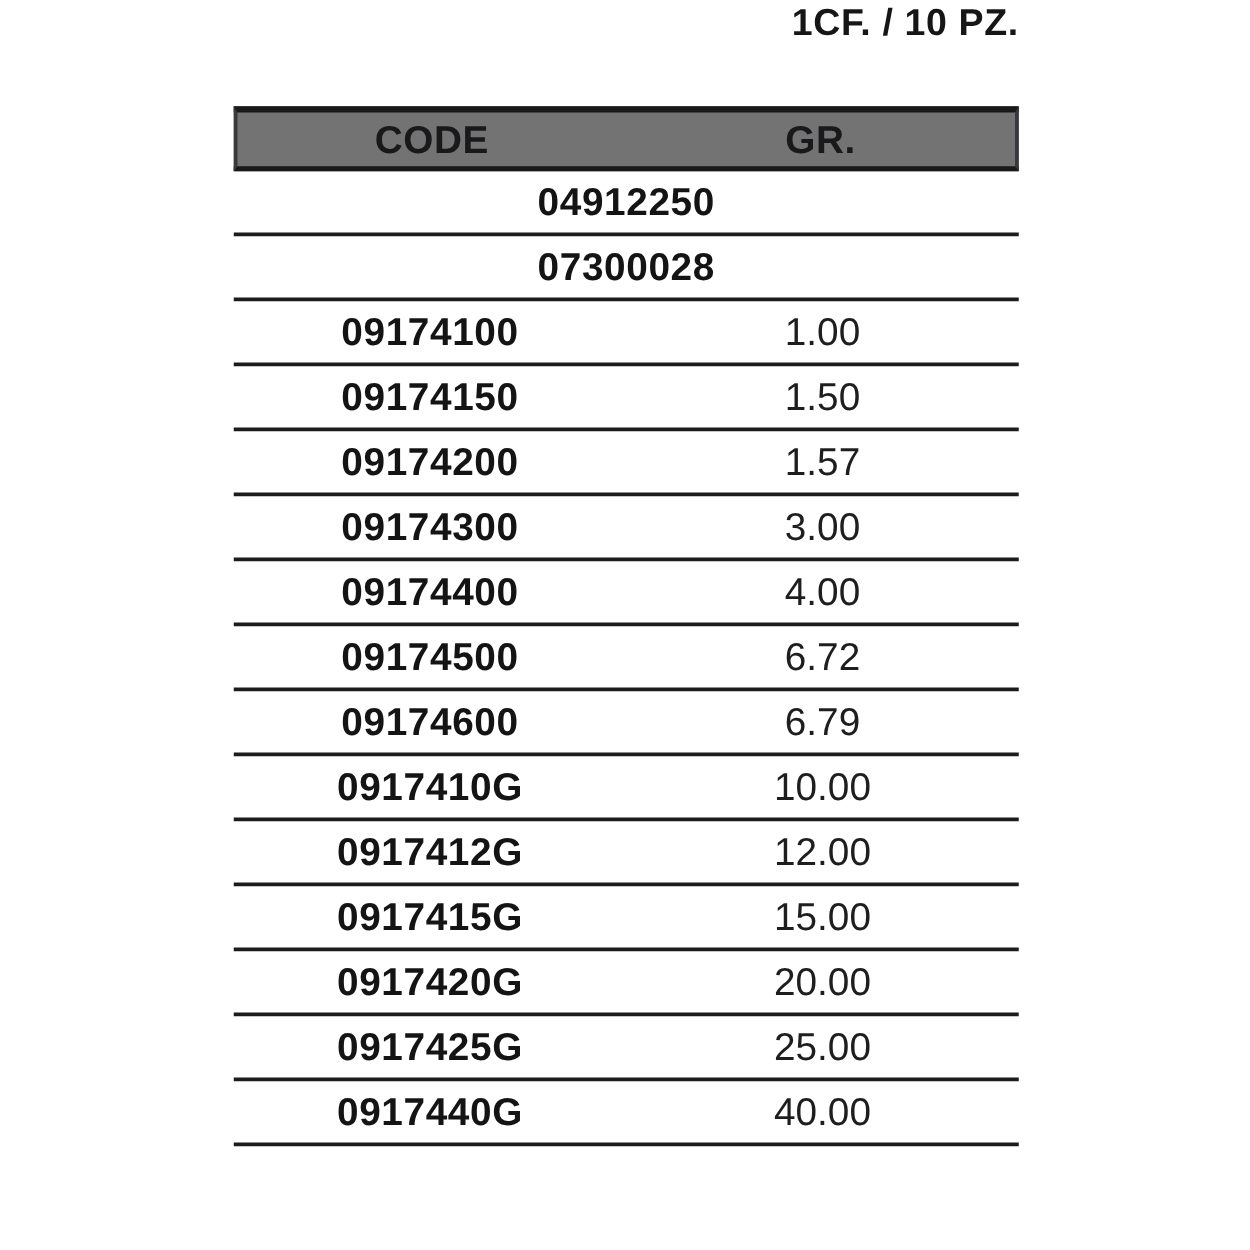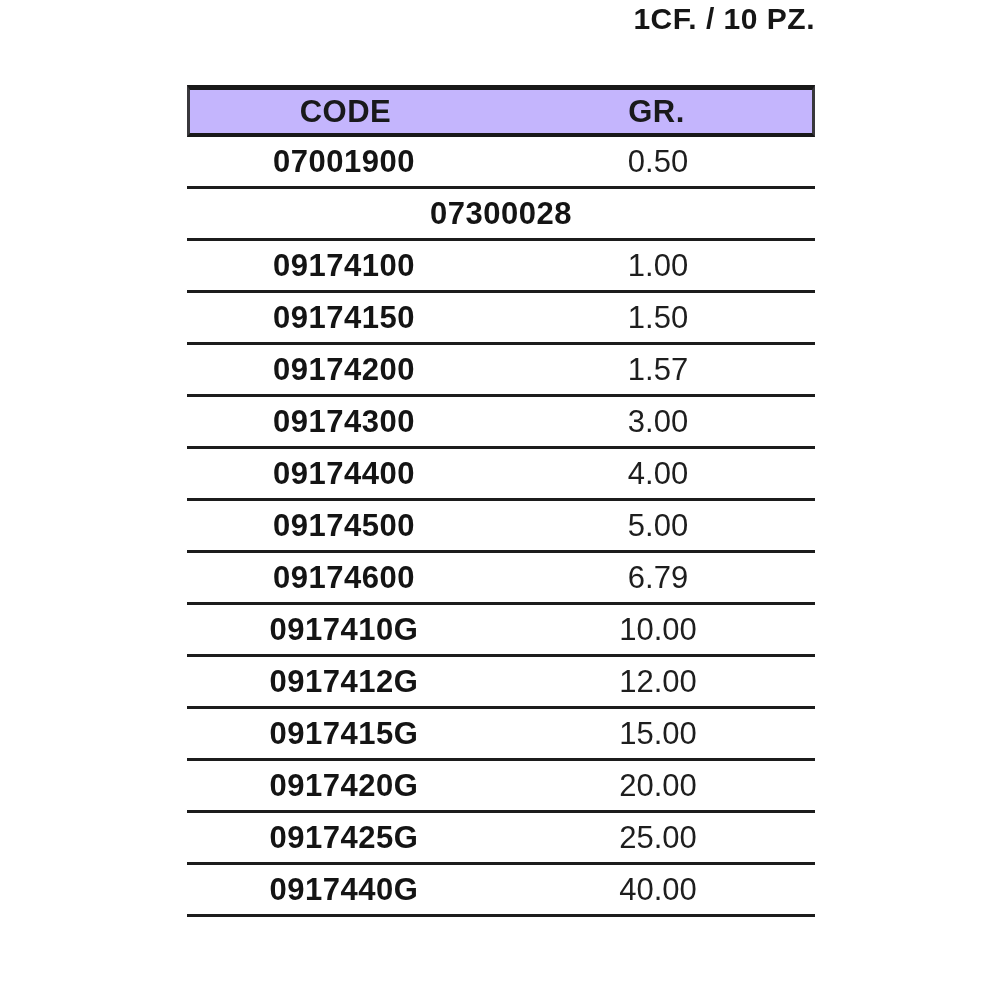--- a/index.html
+++ b/index.html
@@ -28,21 +28,21 @@
   .product-table {
     position: absolute;
     left: 187px;
     top: 85px;
     width: 628px;
   }
   .thead {
     display: flex;
     align-items: center;
     height: 43px;
-    background: #c4b5fd;
+    background: #737373;
     border-top: 5px solid #191919;
     border-bottom: 4px solid #191919;
     border-left: 3px solid #39383c;
     border-right: 3px solid #39383c;
     box-sizing: content-box;
   }
   .thead .cell {
     flex: 1;
     text-align: center;
     font-size: 31px;
@@ -77,22 +77,21 @@
 
 <div class="pack-label">1CF. / 10 PZ.</div>
 
 <div class="product-table">
   <div class="thead">
     <div class="cell">CODE</div>
     <div class="cell">GR.</div>
   </div>
   <div id="table-body">
   <div class="trow">
-    <div class="cell code">07001900</div>
-    <div class="cell gr">0.50</div>
+    <div class="cell code">04912250</div>
   </div>
 
   <div class="trow">
     <div class="cell code">07300028</div>
   </div>
 
   <div class="trow">
     <div class="cell code">09174100</div>
     <div class="cell gr">1.00</div>
   </div>
@@ -112,21 +111,21 @@
     <div class="cell gr">3.00</div>
   </div>
 
   <div class="trow">
     <div class="cell code">09174400</div>
     <div class="cell gr">4.00</div>
   </div>
 
   <div class="trow">
     <div class="cell code">09174500</div>
-    <div class="cell gr">5.00</div>
+    <div class="cell gr">6.72</div>
   </div>
 
   <div class="trow">
     <div class="cell code">09174600</div>
     <div class="cell gr">6.79</div>
   </div>
 
 
   <div class="trow">
     <div class="cell code">0917410G</div>

